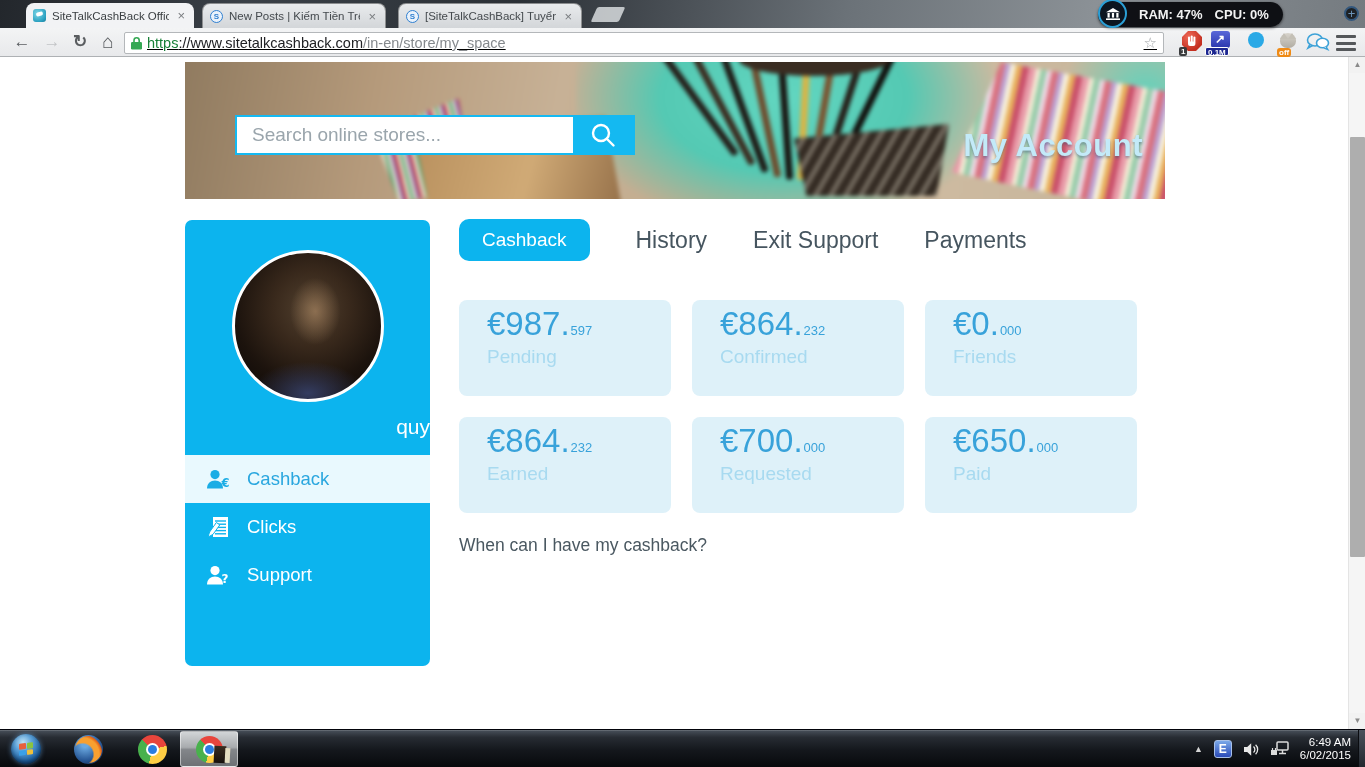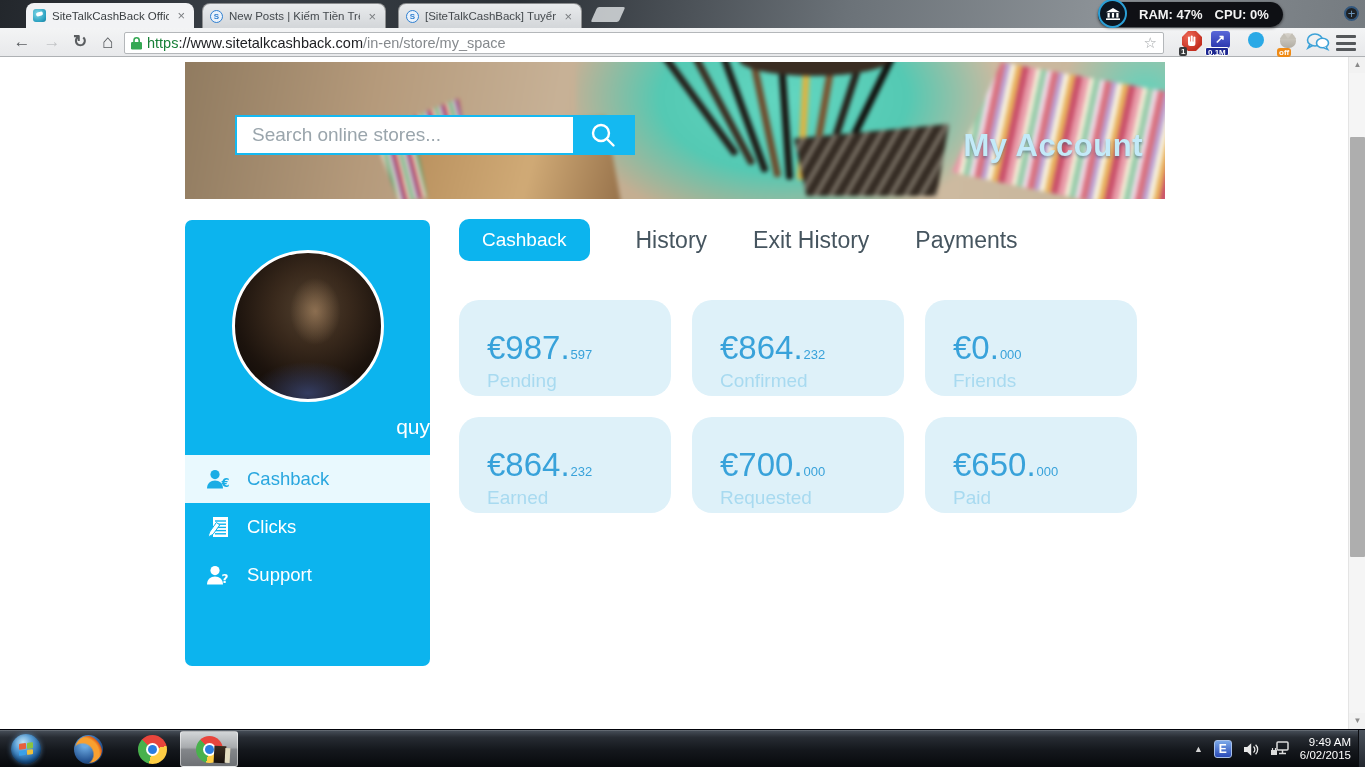--- a/index.html
+++ b/index.html
@@ -32,21 +32,21 @@
     display:flex;align-items:center;justify-content:center;flex:none;}
   .plusbtn{position:absolute;top:6px;left:1344px;width:15px;height:15px;border-radius:50%;border:2px solid #33577c;
     color:#6a93b8;font-size:13px;line-height:12px;text-align:center;z-index:6;background:rgba(8,10,14,.8);}
 
   
   .toolbar{position:absolute;top:28px;left:0;width:100%;height:29px;
     background:linear-gradient(#f3f4f5,#e8e9eb);border-bottom:1px solid #aeb1b4;z-index:2;}
   .navico{position:absolute;top:2px;width:24px;height:24px;text-align:center;font-size:17px;line-height:24px;color:#5a5d60;font-weight:bold;}
   .navico.disabled{color:#c2c4c6;}
   .urlbox{position:absolute;left:124px;top:4px;width:1040px;height:22px;background:#fff;border:1px solid #b4b7ba;
-    border-radius:2px;display:flex;align-items:center;padding:0 6px;gap:5px;font-size:14.5px;}
+    border-radius:2px;display:flex;align-items:center;padding:0 6px;gap:5px;font-size:14.5px;text-decoration:underline;}
   .u-scheme{color:#188038;}
   .u-host{color:#202124;}
   .u-path{color:#85898d;}
   .star{margin-left:auto;color:#a2a5a8;font-size:15px;font-weight:normal;}
   .ext{position:absolute;top:2px;width:24px;height:26px;}
   .badge{position:absolute;font-size:8px;font-weight:bold;color:#fff;border-radius:2px;padding:0 2px;line-height:9px;height:9px;}
   .ext-adblock .oct{width:20px;height:20px;margin:1px auto 0;background:radial-gradient(circle at 35% 30%,#ef6a58,#c42f20 70%);
     clip-path:polygon(30% 0,70% 0,100% 30%,100% 70%,70% 100%,30% 100%,0 70%,0 30%);}
   .ext-adblock .badge{left:-1px;bottom:0;background:#3a3c3e;}
   .ext-alexa .sq{width:19px;height:17px;margin:1px auto 0;border-radius:3px;background:linear-gradient(#5a68d8,#2a36ae);
@@ -115,21 +115,21 @@
 
   
   .pills{position:absolute;left:459px;top:162px;display:flex;align-items:center;height:42px;}
   .pill{height:42px;padding:0 23px;border-radius:10px;background:#0cb4ee;color:#fff;font-size:19px;
     display:flex;align-items:center;cursor:pointer;}
   .ptab{margin-left:46px;color:#46555f;font-size:23px;cursor:pointer;}
 
   
   .cards{position:absolute;left:459px;top:243px;display:grid;grid-template-columns:repeat(3,212px);
     grid-auto-rows:96px;gap:21px;}
-  .card{background:#def1f9;border-radius:20px;padding:29px 0 0 28px;}
+  .card{background:#def1f9;border-radius:8px;padding:5px 0 0 28px;}
   .whole{font-size:33px;color:#38a2da;}
   .fraction{font-size:13px;color:#38a2da;margin-left:1px;}
   .stat-label{font-size:19px;color:#a8daf0;margin-top:3px;}
 
   .faq{position:absolute;left:459px;top:478px;font-size:17.5px;color:#4a5861;cursor:pointer;}
 
   
   .taskbar{position:absolute;left:0;bottom:0;width:100%;height:38px;
     background:linear-gradient(180deg,#49515b 0%,#272c33 20%,#14171c 55%,#07090c 100%);
     border-top:1px solid #02030a;box-shadow:inset 0 1px 0 rgba(255,255,255,.15);}
@@ -324,21 +324,21 @@
             <text x="16.5" y="19.5" font-size="12" font-weight="bold" fill="currentColor" font-family="'DejaVu Sans',sans-serif">?</text>
           </svg>
           <span>Support</span>
         </div>
       </nav>
     </aside>
 
     <div class="pills">
       <div class="pill">Cashback</div>
       <div class="ptab">History</div>
-      <div class="ptab">Exit History</div>
+      <div class="ptab">Exit Support</div>
       <div class="ptab">Payments</div>
     </div>
 
     <div class="cards">
       <div class="card">
         <div><span class="whole">€987.</span><span class="fraction">597</span></div>
         <div class="stat-label">Pending</div>
       </div>
       <div class="card">
         <div><span class="whole">€864.</span><span class="fraction">232</span></div>
@@ -355,20 +355,21 @@
       <div class="card">
         <div><span class="whole">€700.</span><span class="fraction">000</span></div>
         <div class="stat-label">Requested</div>
       </div>
       <div class="card">
         <div><span class="whole">€650.</span><span class="fraction">000</span></div>
         <div class="stat-label">Paid</div>
       </div>
     </div>
 
+    <a class="faq">When can I have my cashback?</a>
 
     <div class="sbar">
       <div class="btn up">▲</div>
       <div class="thumb"></div>
       <div class="btn down">▼</div>
     </div>
   </div>
 
   <div class="taskbar">
     <div class="orb">
@@ -401,20 +402,20 @@
       </svg>
       <svg width="19" height="16" viewBox="0 0 19 16">
         <rect x="7" y="1" width="11" height="8" rx="1" fill="none" stroke="#dcdcdc" stroke-width="1.5"></rect>
         <line x1="12.5" y1="9" x2="12.5" y2="12" stroke="#dcdcdc" stroke-width="1.5"></line>
         <line x1="9" y1="12.5" x2="16" y2="12.5" stroke="#dcdcdc" stroke-width="1.5"></line>
         <rect x="1" y="9" width="6" height="5" fill="#dcdcdc"></rect>
         <line x1="2.5" y1="9" x2="2.5" y2="7" stroke="#dcdcdc" stroke-width="1.2"></line>
         <line x1="5.5" y1="9" x2="5.5" y2="7" stroke="#dcdcdc" stroke-width="1.2"></line>
       </svg>
       <div class="clock">
-        <div>9:49 AM</div>
+        <div>6:49 AM</div>
         <div>6/02/2015</div>
       </div>
     </div>
     <div class="sliver"></div>
   </div>
 
 </div>
 
 </body></html>

